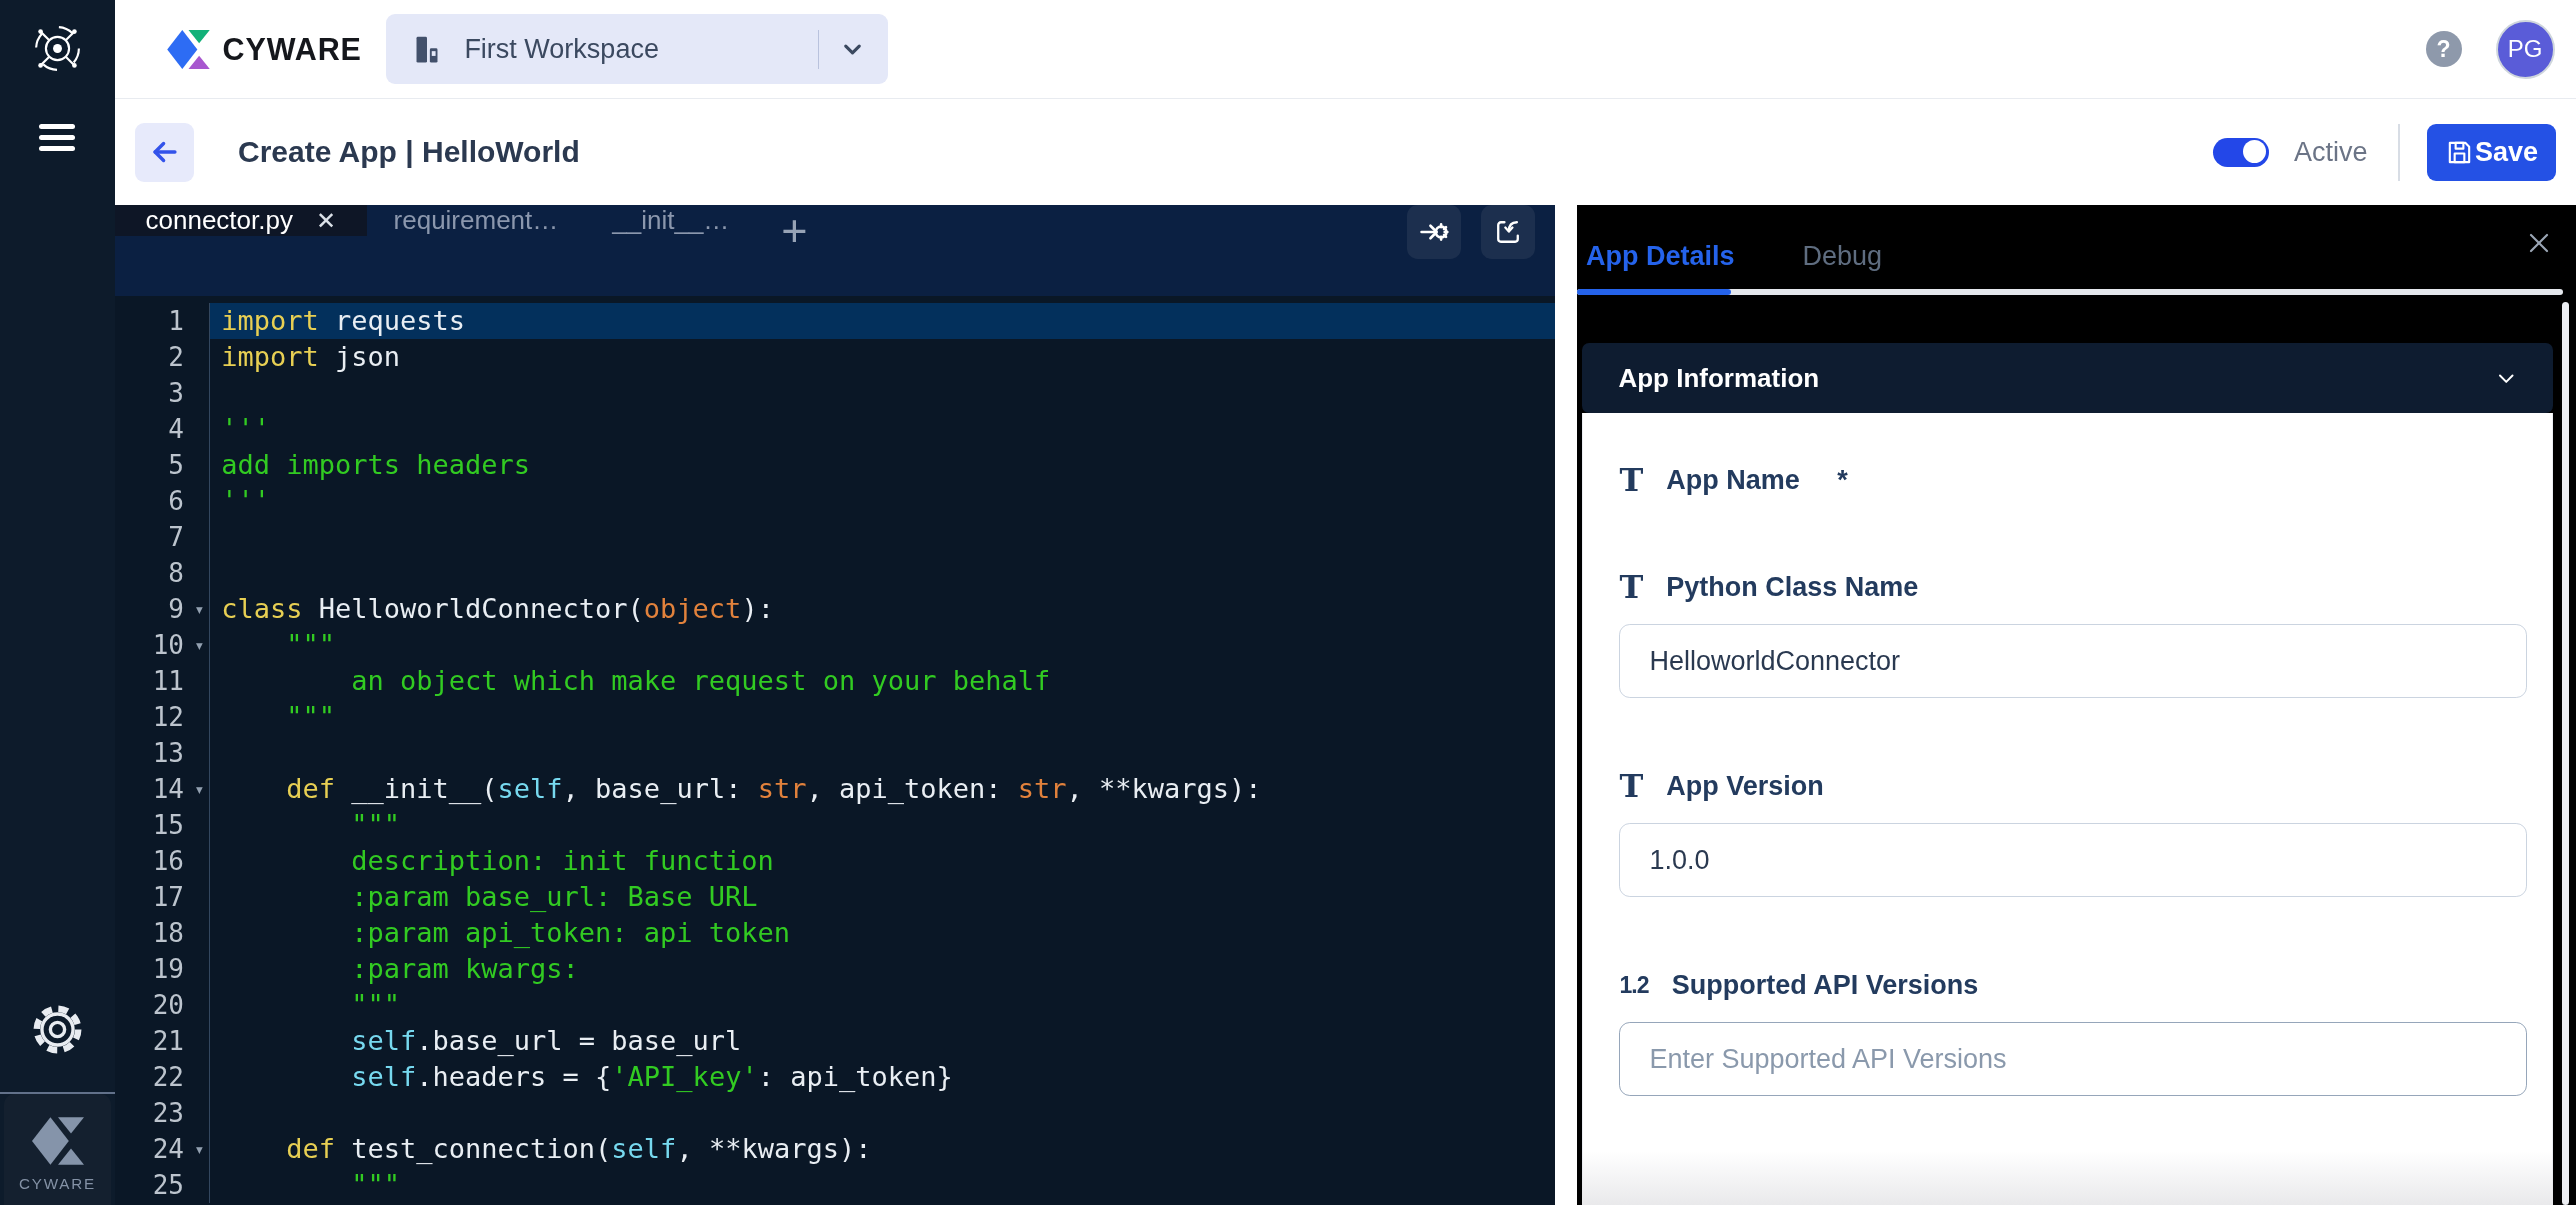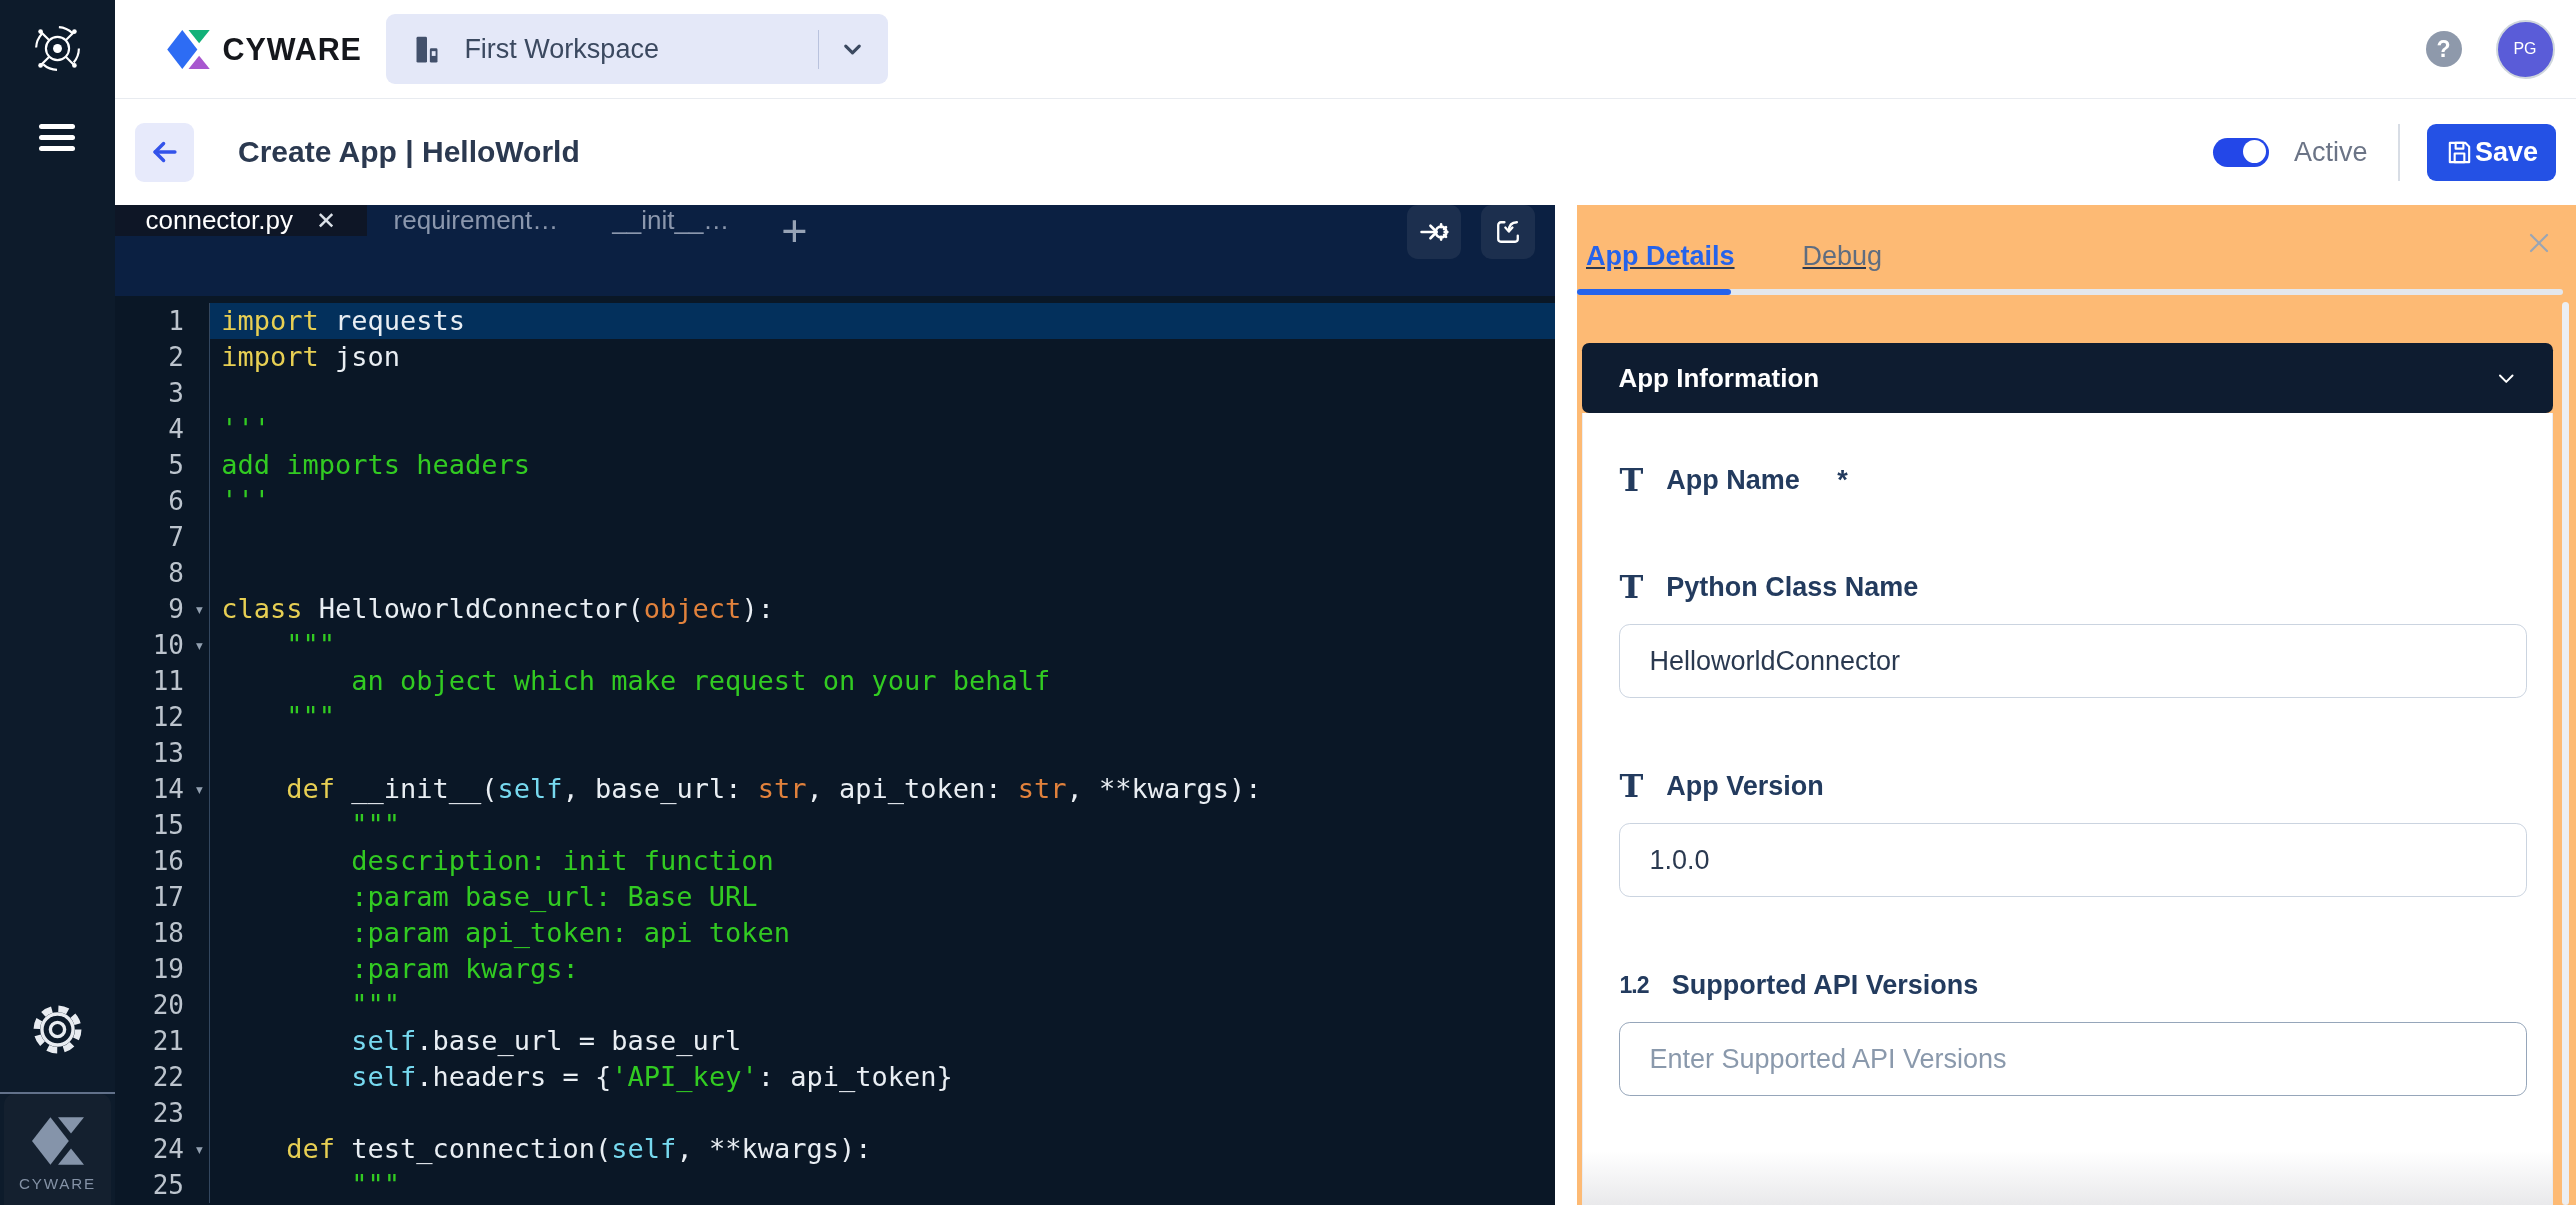--- a/index.html
+++ b/index.html
@@ -19,21 +19,21 @@
 
   
   .top{position:absolute;left:115px;top:0;right:0;height:99px;background:#fff;border-bottom:1.8px solid #e8ebf0;display:flex;align-items:center;box-sizing:border-box;}
   .brand{display:flex;align-items:center;gap:12.6px;margin-left:52px;}
   .brand-text{font-size:30.5px;font-weight:bold;color:#15171c;letter-spacing:0.9px;}
   .ws-pill{margin-left:24px;width:502px;height:70px;background:#e4e8f8;border-radius:9px;display:flex;align-items:center;padding:0 21.5px 0 25px;box-sizing:border-box;cursor:pointer;}
   .ws-text{margin-left:21.5px;font-size:27px;color:#3b4960;font-weight:500;}
   .ws-div{margin-left:auto;width:1.8px;height:39px;background:#b9c2dd;}
   .ws-chev{margin-left:20px;display:flex;}
   .help{margin-left:auto;width:36px;height:36px;border-radius:50%;background:#8e99ab;color:#fff;font-size:23px;font-weight:bold;display:flex;align-items:center;justify-content:center;cursor:pointer;}
-  .avatar{margin:0 21.5px 0 34px;width:59px;height:59px;border-radius:50%;background:var(--avatar_purple,#5a5cd8);border:2.7px solid #cfd6dd;color:#fff;font-size:16px;font-weight:500;display:flex;align-items:center;justify-content:center;cursor:pointer;box-sizing:border-box;}
+  .avatar{margin:0 21.5px 0 34px;width:59px;height:59px;border-radius:50%;background:var(--avatar_purple,#5a5cd8);border:2.7px solid #cfd6dd;color:#fff;font-size:24px;font-weight:500;display:flex;align-items:center;justify-content:center;cursor:pointer;box-sizing:border-box;}
 
   
   .subheader{position:absolute;left:115px;top:100px;right:0;height:104px;background:#fff;display:flex;align-items:center;}
   .back-btn{margin-left:20px;width:59px;height:59px;border-radius:9px;background:#e7eafb;display:flex;align-items:center;justify-content:center;cursor:pointer;}
   .page-title{margin-left:44px;font-size:30px;font-weight:600;color:#2b3950;}
   .sh-right{margin-left:auto;display:flex;align-items:center;}
   .toggle{width:56px;height:29px;border-radius:14.4px;background:var(--toggle_blue,#2347e8);position:relative;cursor:pointer;}
   .toggle .knob{position:absolute;right:2.7px;top:2.7px;width:23px;height:23px;border-radius:50%;background:#fff;}
   .active-label{margin-left:25px;font-size:27px;color:#6b7486;}
   .sh-div{margin-left:30.5px;width:1.8px;height:57px;background:#d8dde5;}
@@ -56,21 +56,21 @@
   .fold{width:20px;color:#93a1b1;font-size:17px;text-align:center;}
   .src{flex:1;white-space:pre;color:#e9eef3;padding-left:10.8px;}
   .cl.hl .src{background:var(--highlight_line,#03305c);}
   .tk-kw{color:#e7cf53;}
   .tk-st{color:#32cb22;}
   .tk-or{color:#e2823c;}
   .tk-cy{color:#77d9ef;}
   .tk-pl{color:#e9eef3;}
 
   
-  .panel{position:absolute;left:1577px;top:205px;right:0;bottom:0;background:#fdba74;text-decoration:underline;}
+  .panel{position:absolute;left:1577px;top:205px;right:0;bottom:0;background:#000000;}
   .ptab-row{display:flex;align-items:center;gap:68px;padding:36px 0 0 9px;}
   .ptab{font-size:27px;color:#5f6d80;cursor:pointer;}
   .ptab.active{color:#2563eb;font-weight:bold;}
   .pclose{position:absolute;top:21.5px;right:21.5px;cursor:pointer;}
   .ptab-track{position:absolute;top:84px;left:0;right:12.6px;height:6.3px;background:#e4e7ec;border-radius:3.6px;}
   .ptab-ind{position:absolute;top:84px;left:0;width:154px;height:6.3px;background:#2563eb;border-radius:3.6px;}
   .sec-bar{position:absolute;top:138px;left:5.4px;right:23px;height:70px;background:#0e1c30;border-radius:7.2px;display:flex;align-items:center;padding:0 32px 0 36px;box-sizing:border-box;color:#fff;font-size:26px;font-weight:bold;cursor:pointer;}
   .sec-chev{margin-left:auto;display:flex;}
   .sec-body{position:absolute;top:208px;left:5.4px;right:23px;bottom:0;border:1.8px solid #eceef3;border-top:none;background:#fff;padding:0 25px 0 36px;box-sizing:border-box;overflow:hidden;}
   .fld{margin-top:69px;}

